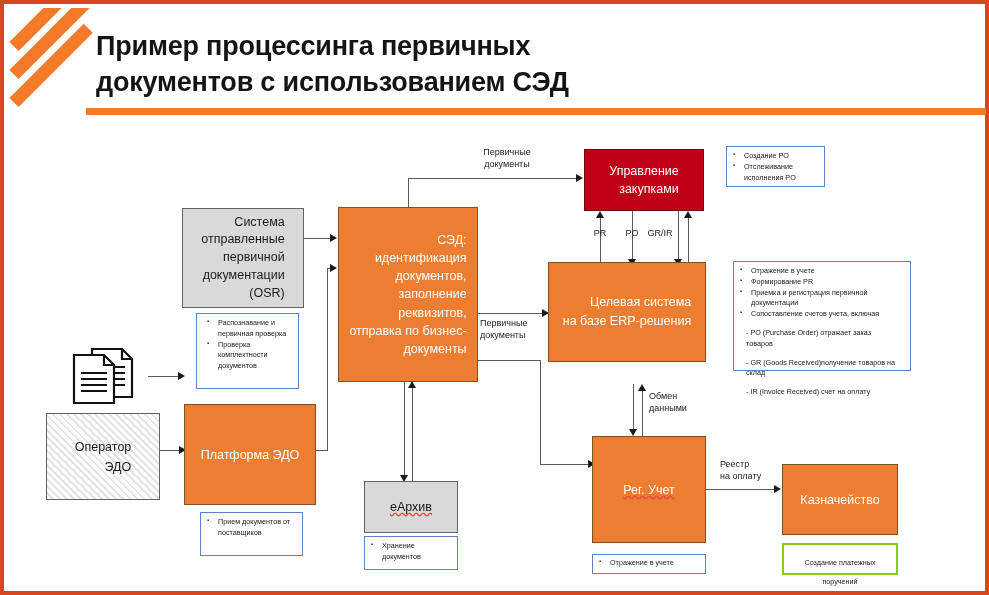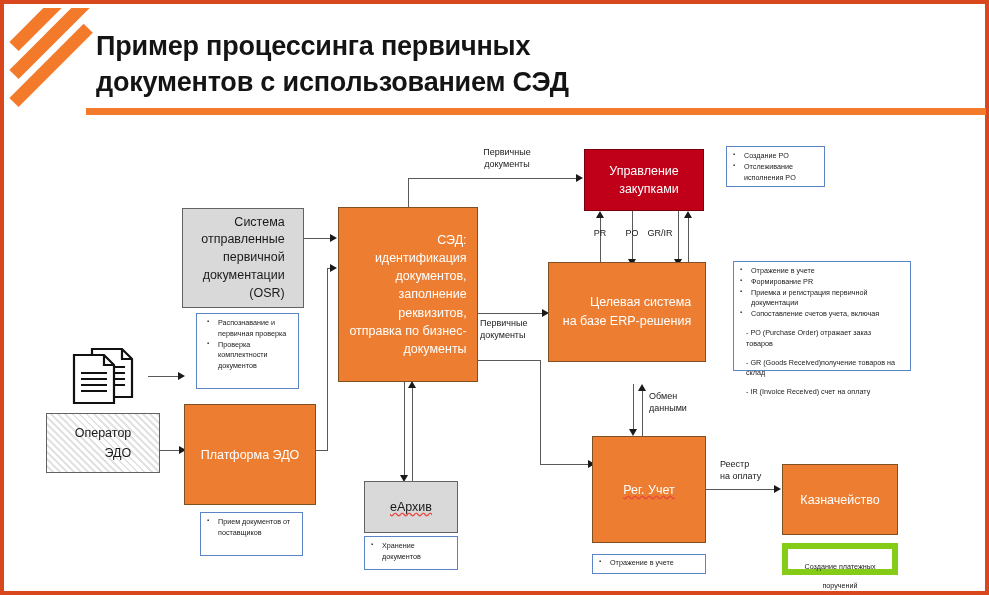--- a/index.html
+++ b/index.html
@@ -24,21 +24,21 @@
   .orange{background:#ED7D31;border:1px solid #7F5022;color:#ffffff;}
   .gray{background:#D9D9D9;border:1px solid #636363;color:#1a1a1a;}
   .red{background:#C00018;border:1px solid #7a0010;color:#ffffff;}
   .hatch{border:1px solid #636363;color:#1a1a1a;
     background:
       repeating-linear-gradient(45deg,#ffffff 0 3px,#e2e2e2 3px 5px);}
 
   .callout{position:absolute;box-sizing:border-box;background:#ffffff;
            border:1px solid #5B84C4;color:#1a1a1a;font-size:7.2px;line-height:1.5;
            padding:4px 3px 4px 4px;}
-  .callout.grayb{border:6px solid #84cc16;}
+  .callout.grayb{border:2px solid #84cc16;}
   .callout ul{margin:0;padding:0 0 0 13px;list-style:none;}
   .callout li{position:relative;margin:0 0 0 0;}
   .callout li:before{content:"\25AA";position:absolute;left:-11px;top:-1px;
                      font-size:6px;color:#333;}
   .callout p{margin:8px;}
 
   .lbl{position:absolute;font-size:9px;color:#1a1a1a;line-height:1.3;text-align:center;}
   .lbl.left{text-align:left;}
 
   .ln{position:absolute;background:#595959;}
@@ -206,21 +206,21 @@
 
     <div class="box gray" style="left:356px;top:358px;width:94px;height:52px;font-size:12.5px;">
       <span class="sq">еАрхив</span>
     </div>
     <div class="callout" style="left:356px;top:413px;width:94px;height:34px;">
       <ul>
         <li>Хранение документов</li>
       </ul>
     </div>
 
-    <div class="box hatch" style="left:38px;top:290px;width:114px;height:60px;font-size:12.5px;line-height:1.6;">
+    <div class="box hatch" style="left:38px;top:290px;width:114px;height:87px;font-size:12.5px;line-height:1.6;">
       <div>
         <div>Оператор</div>
         <div>ЭДО</div>
       </div>
     </div>
     <div class="ln hl" style="left:152px;top:327px;width:24px;"></div>
     <div class="arw arw-r" style="left:171px;top:323px;"></div>
 
     <div class="box orange" style="left:176px;top:281px;width:132px;height:101px;font-size:12.5px;">
       <span>Платформа ЭДО</span>

